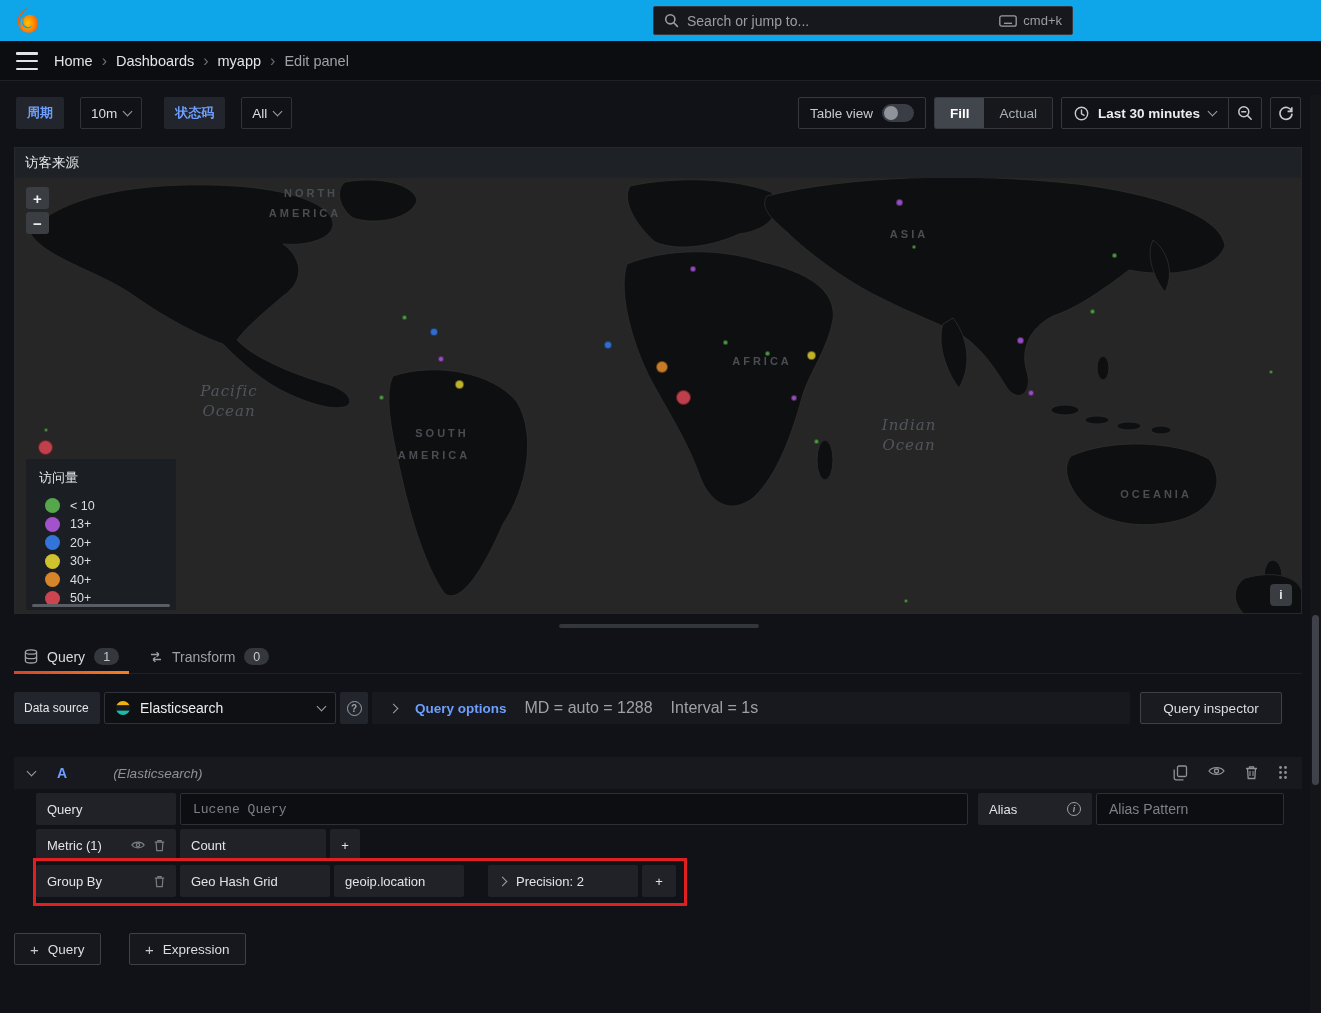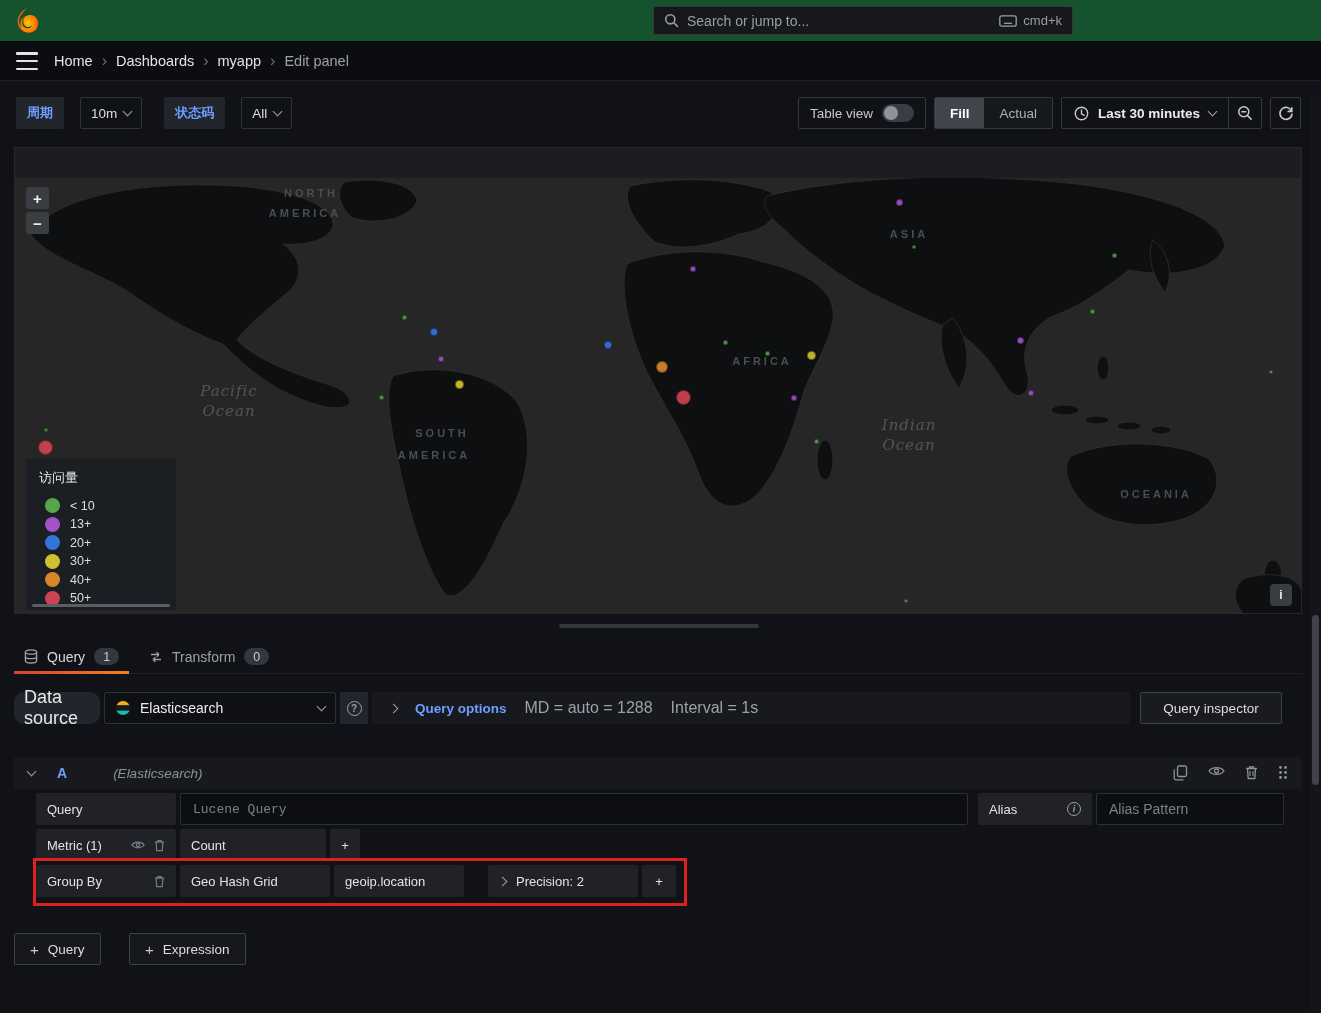--- a/index.html
+++ b/index.html
@@ -2,21 +2,21 @@
 <html><head>
 <meta charset="utf-8">
 <style>
   * { margin:0; padding:0; box-sizing:border-box; }
   html,body { width:1321px; height:1013px; }
   body {
     background:#111217; color:#d8d9da; overflow:hidden; position:relative;
     font-family:"Liberation Sans", sans-serif;
   }
   
-  .topnav { position:absolute; top:0; left:0; width:100%; height:41px; background:#14532d; }
+  .topnav { position:absolute; top:0; left:0; width:100%; height:41px; background:#0ea5e9; }
   .logo { position:absolute; left:14px; top:7px; width:27px; height:27px; }
   .searchbox { position:absolute; left:653px; top:6px; width:420px; height:29px;
     background:#17181d; border:1px solid #36383e; border-radius:2px;
     display:flex; align-items:center; gap:8px; padding:0 10px; cursor:text; }
   .searchbox .ph { flex:1; color:#9a9da3; font-size:14px; }
   .kbd-hint { display:flex; align-items:center; gap:6px; color:#9a9da3; font-size:13px; }
   
   .crumbbar { position:absolute; top:41px; left:0; width:100%; height:40px; background:#0c0d11;
     border-bottom:1px solid #1e2024; }
   .hamburger { position:absolute; left:16px; top:11px; width:22px; height:18px; cursor:pointer;
@@ -85,22 +85,22 @@
     border-bottom:1px solid #1f2126; display:flex; gap:10px; }
   .tab { display:flex; align-items:center; gap:9px; padding:0 10px; position:relative; cursor:pointer; }
   .tab .lbl { font-size:14px; color:#d8d9da; font-weight:500; }
   .tab.inactive .lbl { color:#9da0a6; }
   .tab .t-icon { color:#9da0a6; display:flex; }
   .badge { background:#34373d; color:#c7c9cd; font-size:12.5px; padding:1.5px 9px; border-radius:10px; }
   .tab.active::after { content:""; position:absolute; left:0; right:0; bottom:-1px; height:3px;
     background:linear-gradient(90deg,#d5442c,#f58020); }
   
   .abs { position:absolute; }
-  .ds-label { left:14px; top:692px; width:86px; height:32px; background:#22252b; border-radius:10px;
-    display:flex; align-items:center; padding:0 10px; font-size:18px; color:#e6e7e9; font-weight:500; }
+  .ds-label { left:14px; top:692px; width:86px; height:32px; background:#22252b; border-radius:2px;
+    display:flex; align-items:center; padding:0 10px; font-size:12px; color:#e6e7e9; font-weight:500; }
   .ds-picker { left:104px; top:692px; width:232px; height:32px; background:#0f1014;
     border:1px solid #2e3138; border-radius:2px; display:flex; align-items:center; gap:9px;
     padding:0 10px; font-size:14px; color:#eceded; cursor:pointer; }
   .ds-picker .chev { margin-left:auto; }
   .ds-help { left:340px; top:692px; width:28px; height:32px; background:#22252b; border-radius:2px;
     display:flex; align-items:center; justify-content:center; cursor:pointer; }
   .ring-icon { width:15px; height:15px; border:1.4px solid #9da0a6; border-radius:50%;
     color:#9da0a6; font-size:10px; font-weight:700; display:flex; align-items:center; justify-content:center; }
   .opts-bar { left:372px; top:692px; width:758px; height:32px; background:#17191e; border-radius:2px;
     display:flex; align-items:center; gap:18px; padding:0 18px; }
@@ -229,20 +229,23 @@
   </div>
   <div class="icon-btn">
     <svg width="16" height="16" viewBox="0 0 16 16">
       <path d="M13.6 6.2 A6 6 0 1 0 14 8.6" fill="none" stroke="#c7c9cd" stroke-width="1.6"></path>
       <path d="M13.8 2.2 v4.2 h-4.2" fill="none" stroke="#c7c9cd" stroke-width="1.6"></path>
     </svg>
   </div>
 </div>
 
 <div class="panel">
+  <div class="panel-header">
+    <span>访客来源</span>
+  </div>
   <div class="map">
     <svg class="world" width="1288" height="437" viewBox="0 0 1288 437">
       <g fill="#0e0f10" stroke="#2e2e2e" stroke-width="0.8">
         <path d="M15,55 C40,20 120,2 220,8 C280,12 320,28 318,48 C315,62 290,68 268,66 C290,82 288,105 268,118 C252,132 232,148 222,162 C235,176 265,192 315,207 C330,212 340,222 332,228 C318,234 288,224 262,210 C238,196 220,178 208,166 C185,158 150,140 115,115 C80,92 30,80 15,55 Z"></path>
         <path d="M330,4 C365,-2 398,6 402,22 C398,40 362,48 338,40 C324,30 320,12 330,4 Z"></path>
         <path d="M378,198 C420,184 478,194 502,224 C522,258 512,310 488,346 C468,392 446,426 430,416 C412,392 396,342 386,296 C378,260 368,218 378,198 Z"></path>
         <path d="M615,8 C662,-2 718,0 756,14 C770,32 756,52 724,56 C698,68 664,74 640,64 C622,48 606,24 615,8 Z"></path>
         <path d="M612,86 C652,70 706,70 748,84 C792,94 822,112 818,142 C812,172 796,192 788,216 C778,252 764,296 738,320 C714,338 694,324 684,296 C672,262 652,232 636,202 C620,172 602,116 612,86 Z"></path>
         <ellipse cx="810" cy="282" rx="8" ry="20"></ellipse>
         <path d="M752,18 C832,-2 952,-6 1062,6 C1142,16 1206,38 1210,68 C1200,94 1154,100 1114,92 C1088,112 1062,130 1038,138 C1018,148 1004,168 1012,194 C1018,214 1004,226 992,210 C980,190 966,170 948,158 C922,144 892,134 866,120 C832,104 792,74 772,54 C758,42 744,30 752,18 Z"></path>

